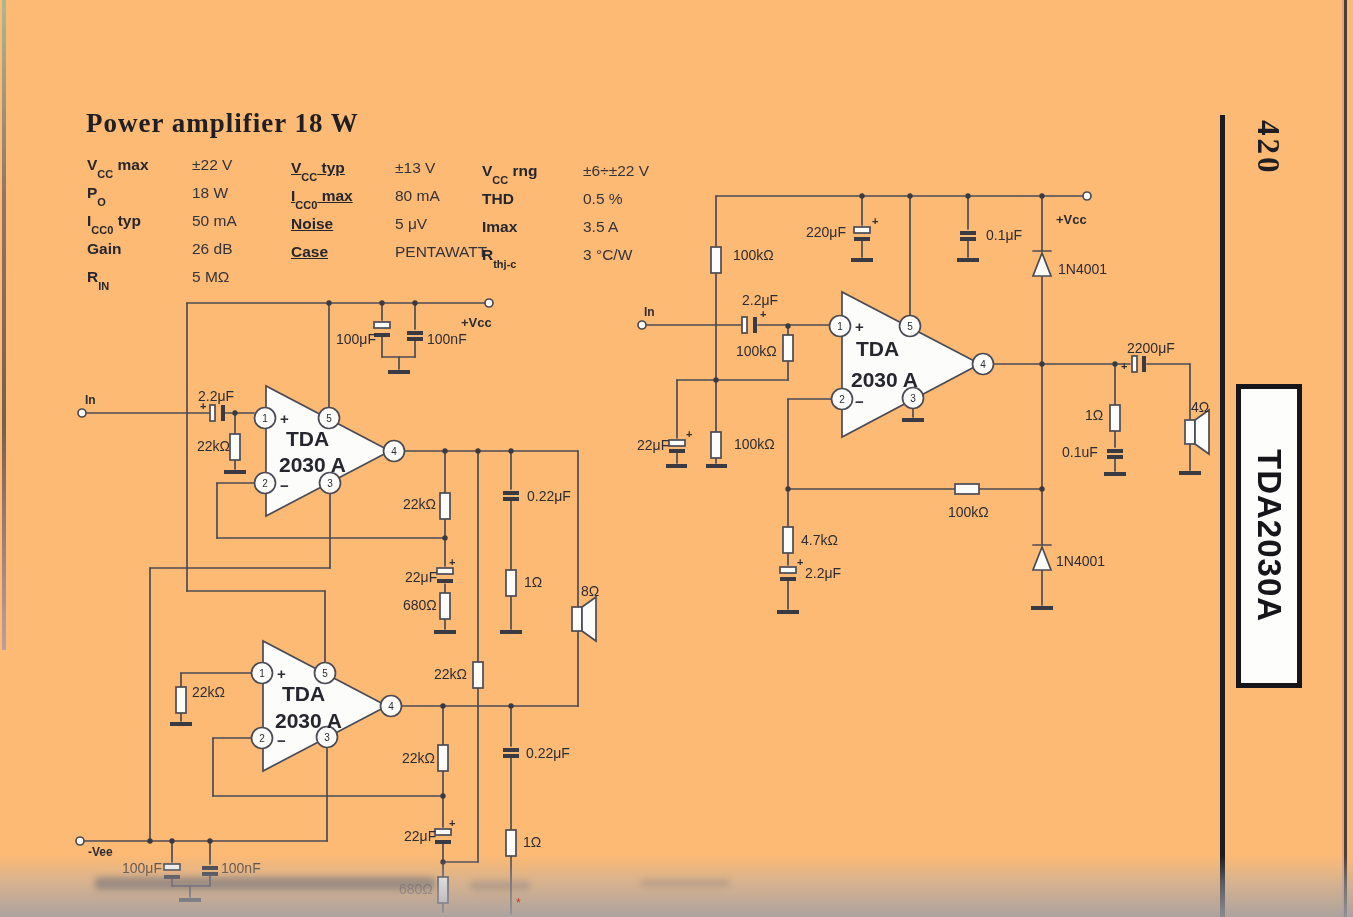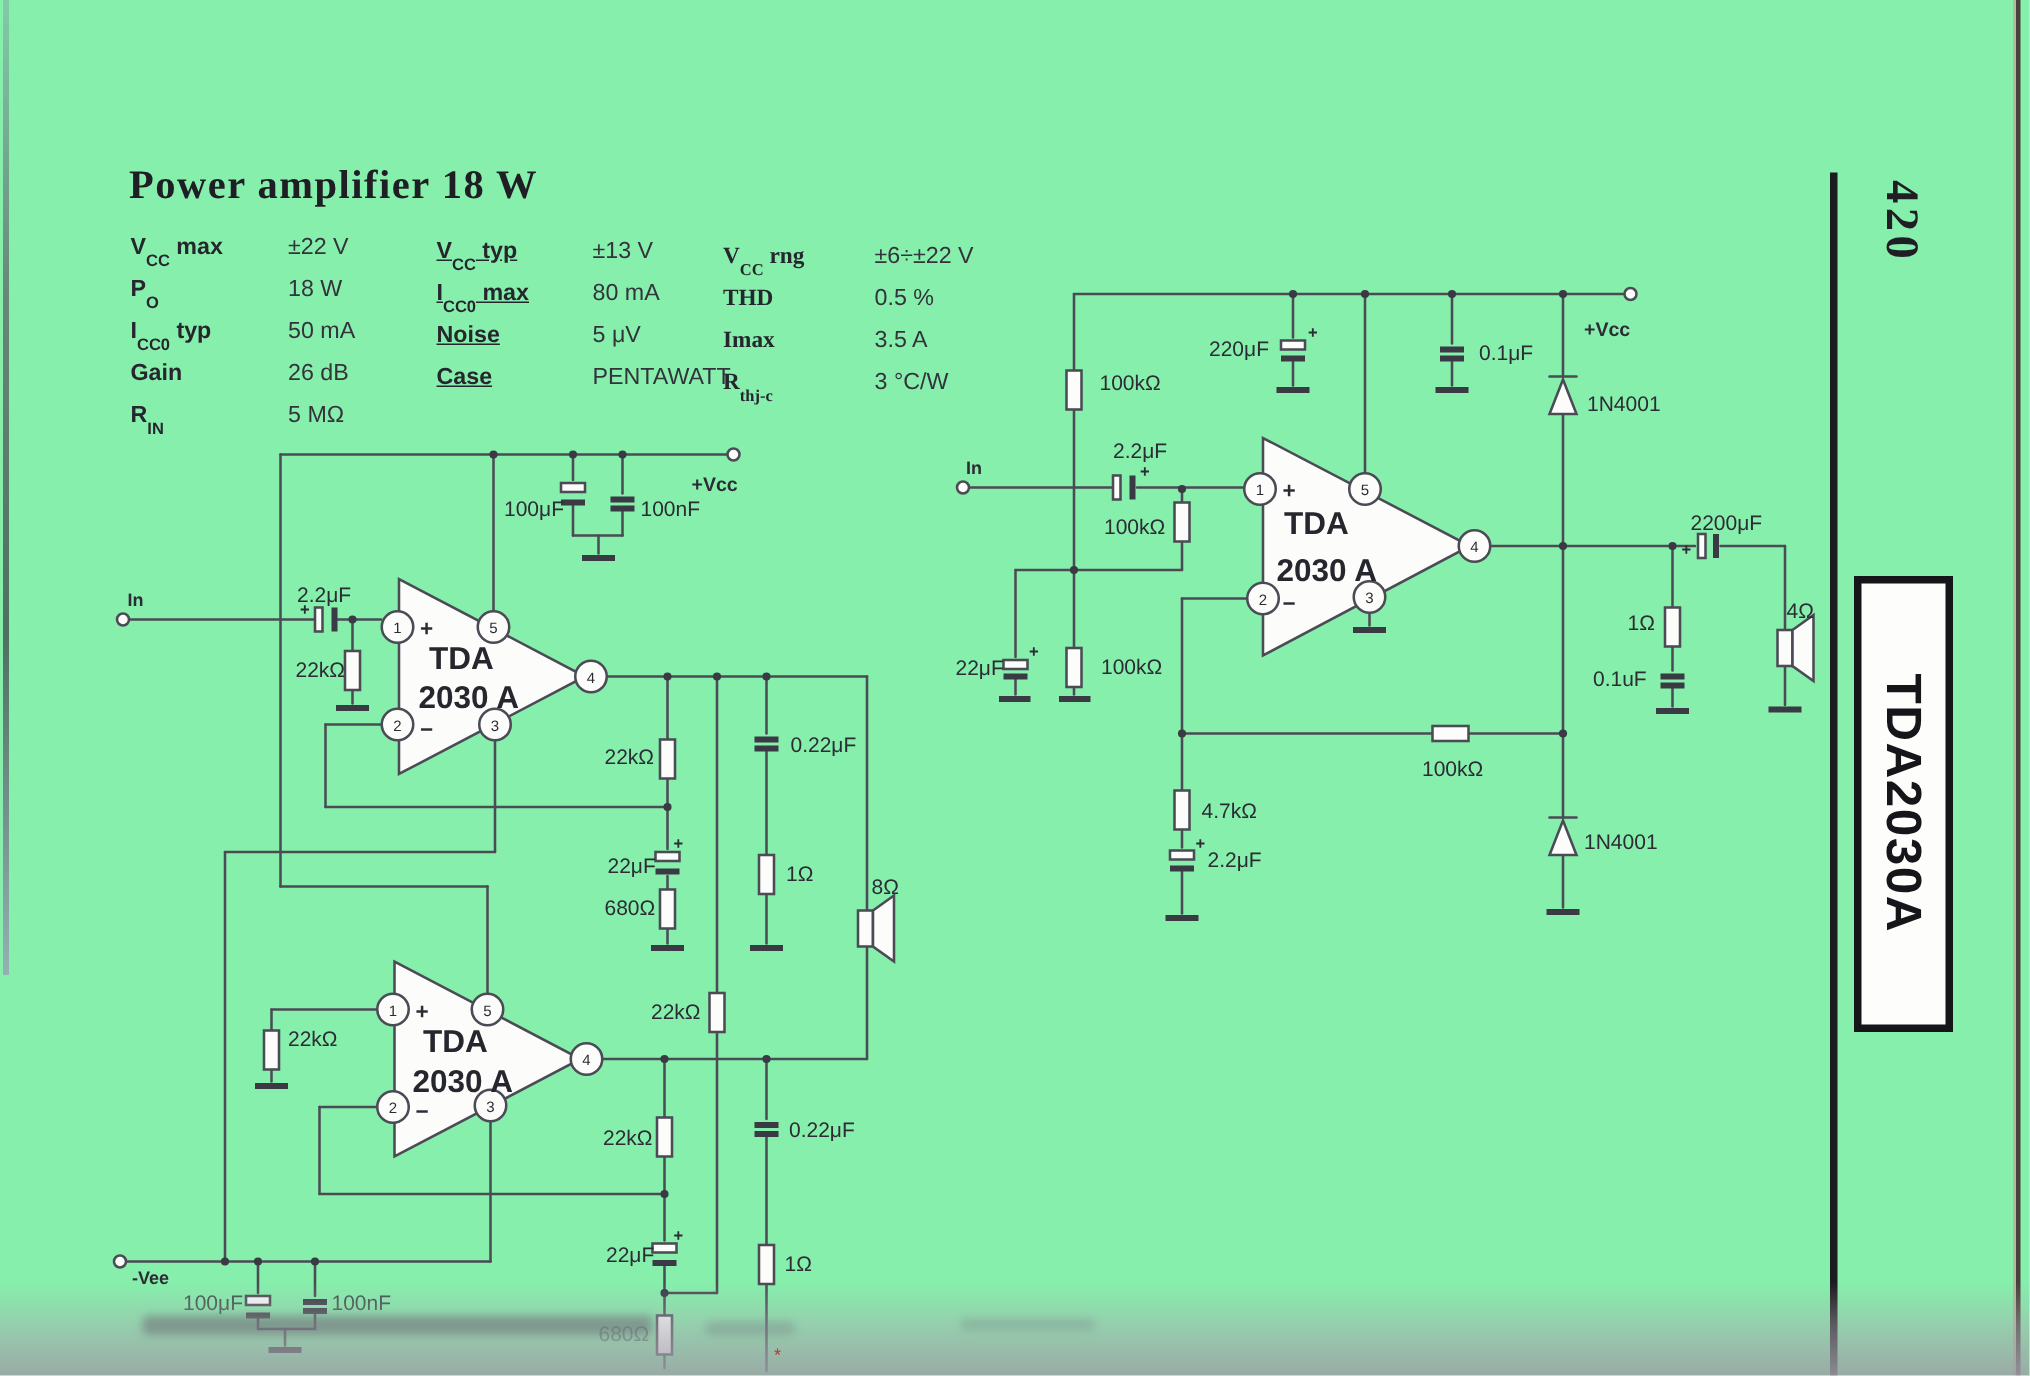--- a/index.html
+++ b/index.html
@@ -1,27 +1,27 @@
 <!DOCTYPE html>
 <html><head>
 <meta charset="utf-8">
 <style>
   html,body{margin:0;padding:0;background:#e8e8e8;}
-  .page{position:relative;width:1353px;height:917px;background:#86efac;overflow:hidden;
+  .page{position:relative;width:1353px;height:917px;background:#fdba74;overflow:hidden;
         font-family:"Liberation Sans",sans-serif;color:#2c2c34;}
   
   .title{position:absolute;left:86px;top:108px;font-family:"Liberation Serif",serif;
          font-weight:bold;font-size:27px;letter-spacing:1px;color:#1e1e24;}
   .speccol{position:absolute;font-size:15.5px;}
   .srow{display:flex;line-height:22.8px;white-space:pre;}
   .slabel{font-weight:bold;color:#26262e;}
   .ssub{font-size:11px;font-weight:bold;vertical-align:sub;position:relative;top:4px;}
   .sval{color:#33333b;}
   .sval.bold{font-weight:normal;}
-  .c1 .slabel{width:105px;} .c2 .slabel{width:104px;text-decoration:underline;} .c3 .slabel{width:101px;font-family:Liberation Serif, serif;}
+  .c1 .slabel{width:105px;} .c2 .slabel{width:104px;text-decoration:underline;} .c3 .slabel{width:101px;}
   
   svg.schem{position:absolute;left:0;top:0;z-index:1;}
   .w line{stroke:#4b4b56;stroke-width:1.7;stroke-linecap:round;}
   .cmp{fill:#fcfcfa;stroke:#4b4b56;stroke-width:1.7;}
   .bar rect{fill:#3a3a44;stroke:none;}
   .dot circle{fill:#3a3a44;stroke:none;}
   text{fill:#2c2c34;font-family:"Liberation Sans",sans-serif;}
   .lbl{font-size:14px;}
   .lblb{font-size:13px;font-weight:bold;}
   .term{font-size:12px;font-weight:bold;}

